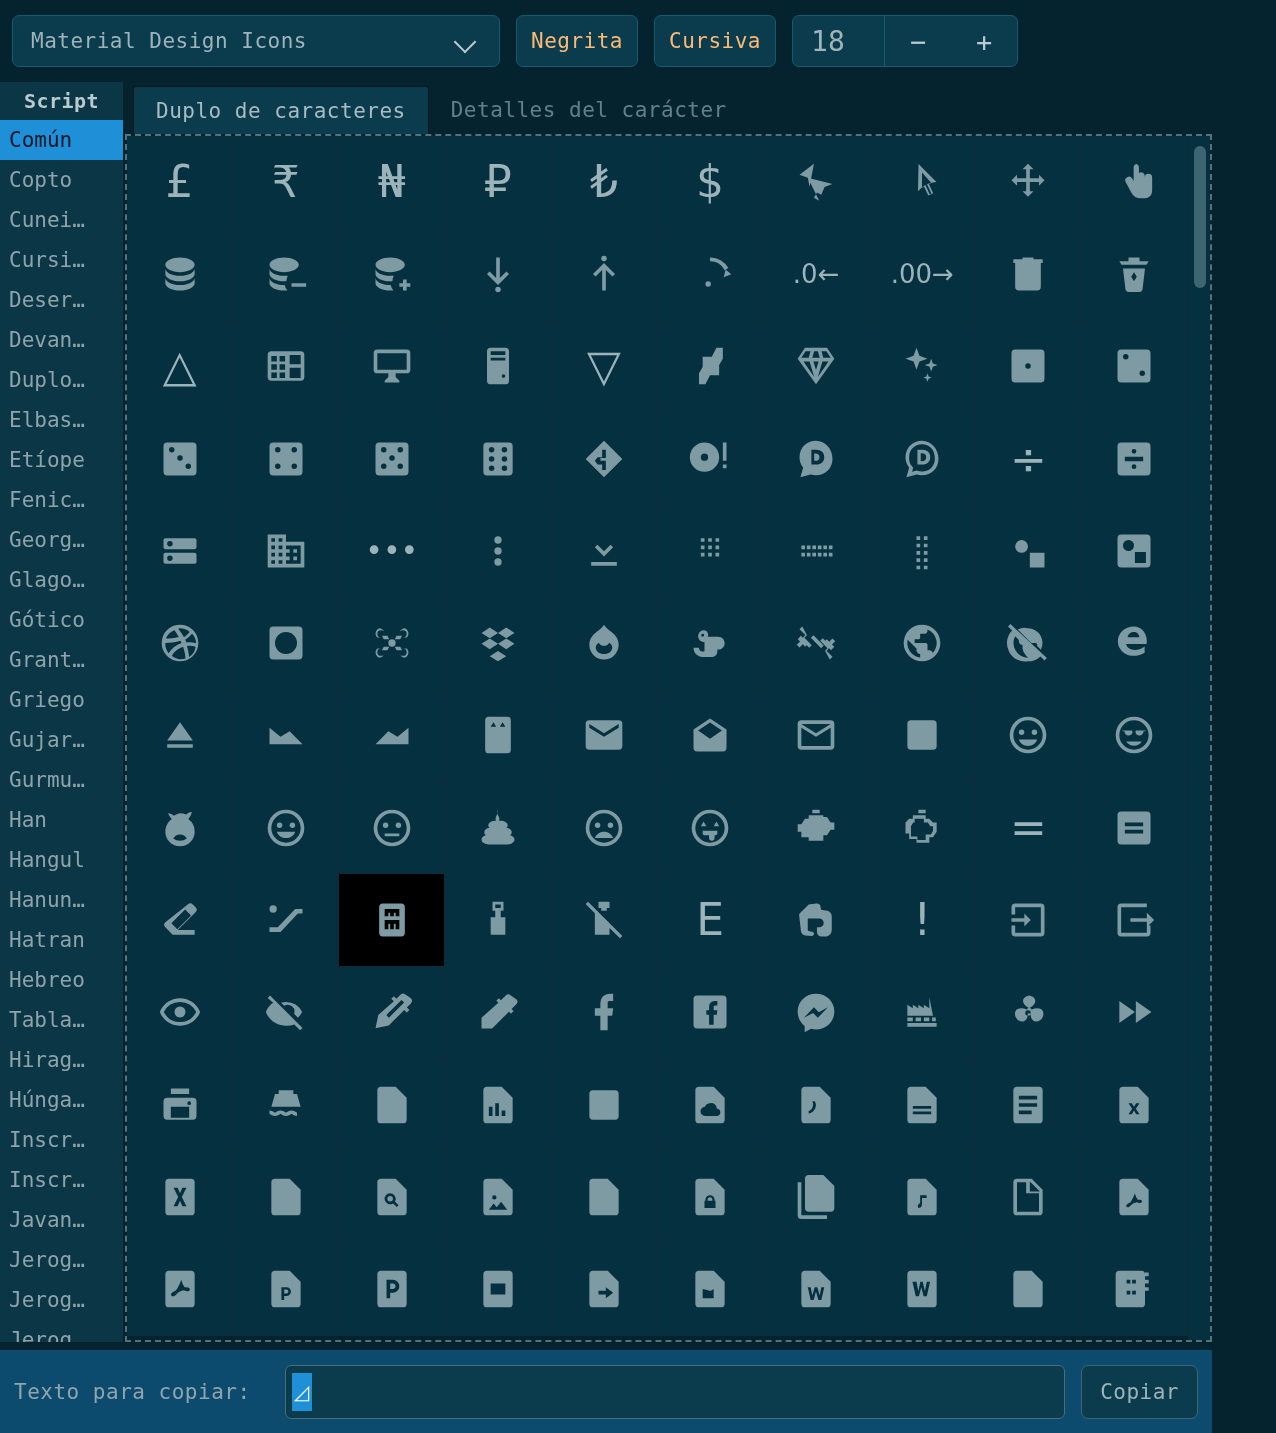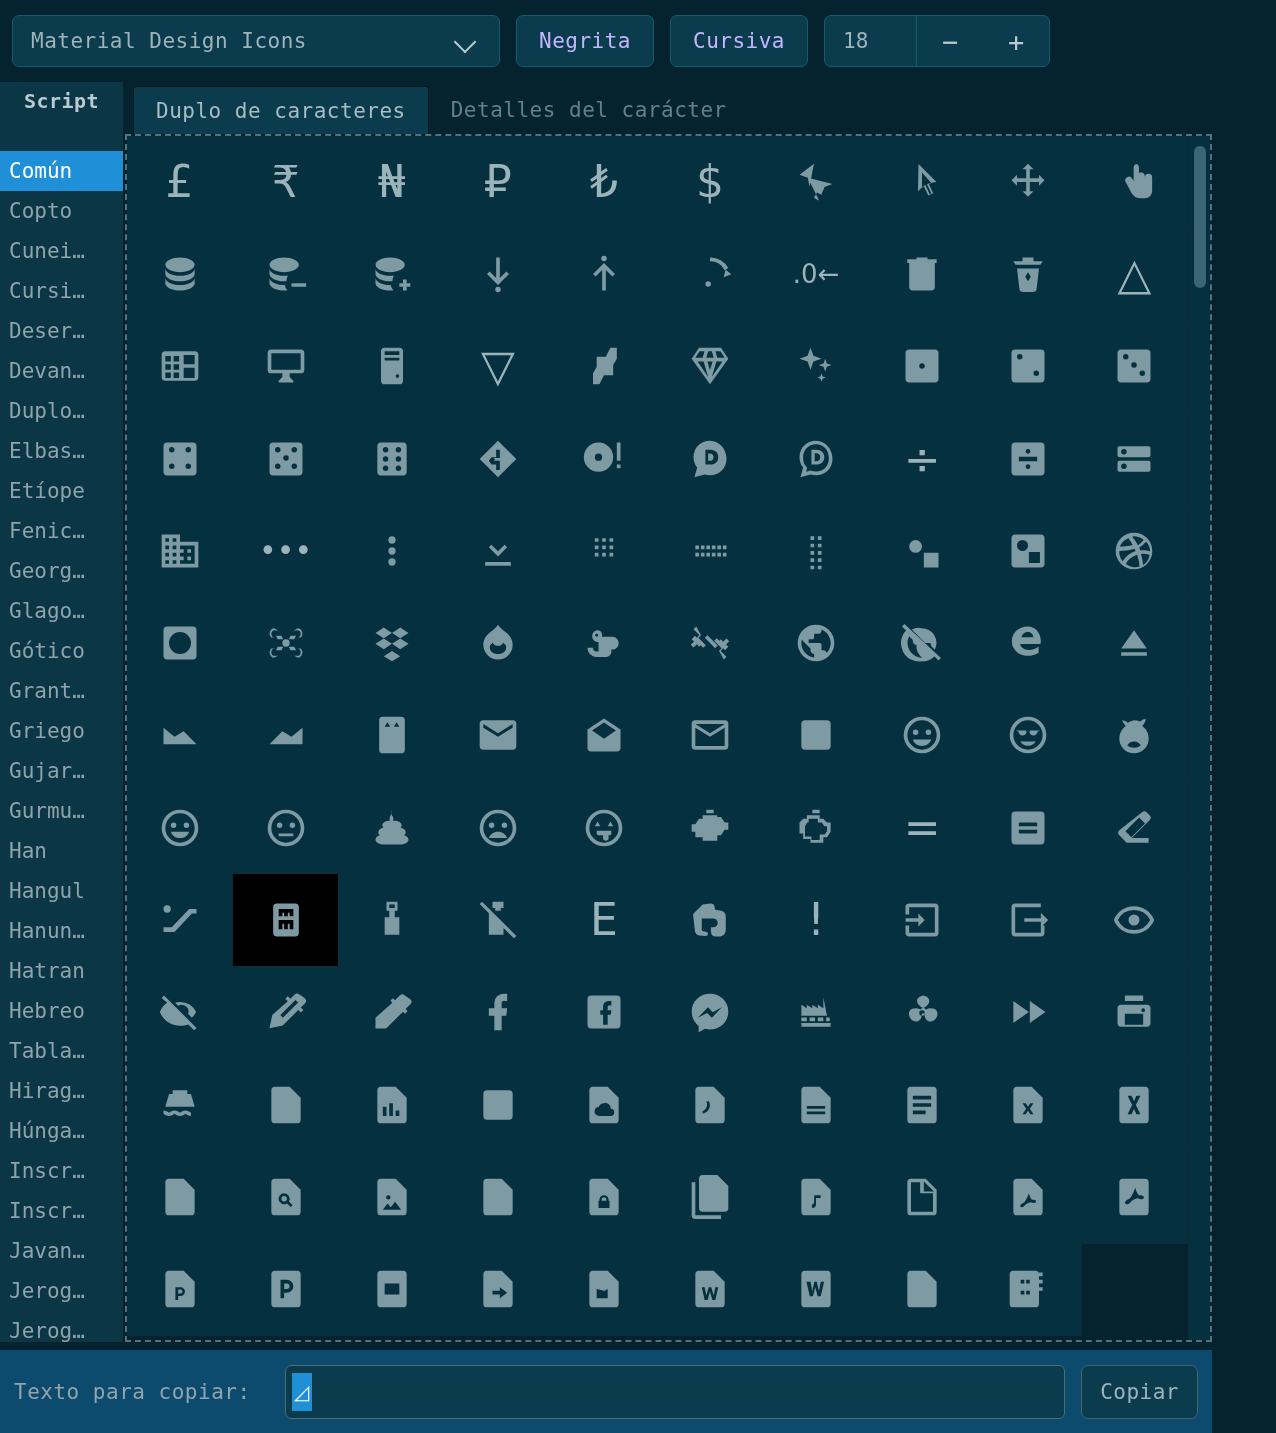--- a/index.html
+++ b/index.html
@@ -44,37 +44,37 @@
     content:""; position:absolute; left:2px; top:4px;
     width:14px; height:14px;
     border-right:2.5px solid #b9cad0; border-bottom:2.5px solid #b9cad0;
     transform: rotate(45deg);
   }
   .tbtn {
     height: 52px;
     background: #0b3c4d;
     border: 1px solid #165a6e;
     border-radius: 7px;
-    color: #c4b5fd;
+    color: #fdba74;
     font-size: 21px;
     display: flex; align-items: center;
-    padding: 0 22px;
+    padding: 0 14px;
     letter-spacing: 0.5px;
   }
   .size-group {
     display: flex; height: 52px;
     background: #0b3c4d;
     border: 1px solid #165a6e;
     border-radius: 7px;
     overflow: hidden;
   }
   .size-val {
     width: 92px; display: flex; align-items: center;
     padding-left: 18px;
-    color: #9fb3ba; font-size: 21px;
+    color: #9fb3ba; font-size: 28px;
     border-right: 1px solid #165a6e;
   }
   .spin {
     width: 66px; display:flex; align-items:center; justify-content:center;
     color:#b9cad0; font-size: 27px; line-height: 1;
   }
 
   
   .body-split {
     flex: 1 1 auto;
@@ -106,22 +106,21 @@
     height: 40px;
     display: flex; align-items: center;
     padding-left: 9px;
     color: #8fa3aa;
     font-size: 21px;
     white-space: nowrap;
     letter-spacing: 0px;
   }
   .script-item.selected {
     background: #1f8fd8;
-    color: #ffffff;
-    margin-top: 31px;
+    color: #0f172a;
   }
 
   
   .right-pane {
     flex: 1 1 auto;
     display: flex; flex-direction: column;
     min-width: 0;
   }
   .tabs {
     height: 52px; flex: 0 0 52px;
@@ -389,20 +388,23 @@
               <span style="display: flex; align-items: center; justify-content: center;">
                 <svg viewBox="0 0 24 24">
                   <path d="M12 5a9 9 0 0 1 8 4.9l2-1.2A11 11 0 0 0 12 3v2Zm8.5 4.5-1 4.3 4.1-1.6-3.1-2.7ZM11 16a1.5 1.5 0 1 0 0 3 1.5 1.5 0 0 0 0-3Z"></path>
                 </svg>
               </span>
             </div>
             <div class="cell">
               <span class="glyph" style="display: flex; align-items: center; justify-content: center; font-size: 26px;">.0←</span>
             </div>
             <div class="cell">
+              <span class="glyph" style="display: flex; align-items: center; justify-content: center; font-size: 26px;">.00→</span>
+            </div>
+            <div class="cell">
               <span style="display: flex; align-items: center; justify-content: center;">
                 <svg viewBox="0 0 24 24">
                   <path d="M9 3v1H4v2h1v13a2 2 0 0 0 2 2h10a2 2 0 0 0 2-2V6h1V4h-5V3H9Z"></path>
                 </svg>
               </span>
             </div>
             <div class="cell">
               <span style="display: flex; align-items: center; justify-content: center;">
                 <svg viewBox="0 0 24 24">
                   <path d="M20 5h-5V3H9v2H4l1.2 2h13.6L20 5ZM6 9l1.3 11a2 2 0 0 0 2 1.8h5.4a2 2 0 0 0 2-1.8L18 9H6Zm6 2 1.5 2.5-1.5 2.5-1.5-2.5L12 11Z"></path>

